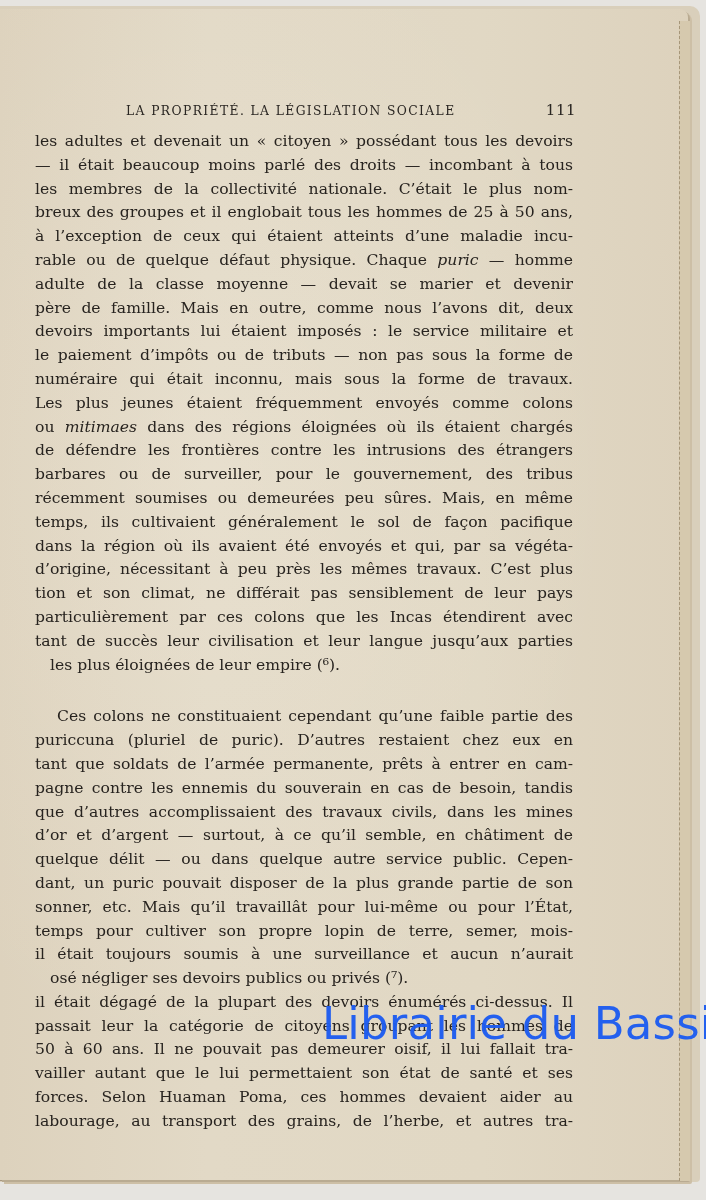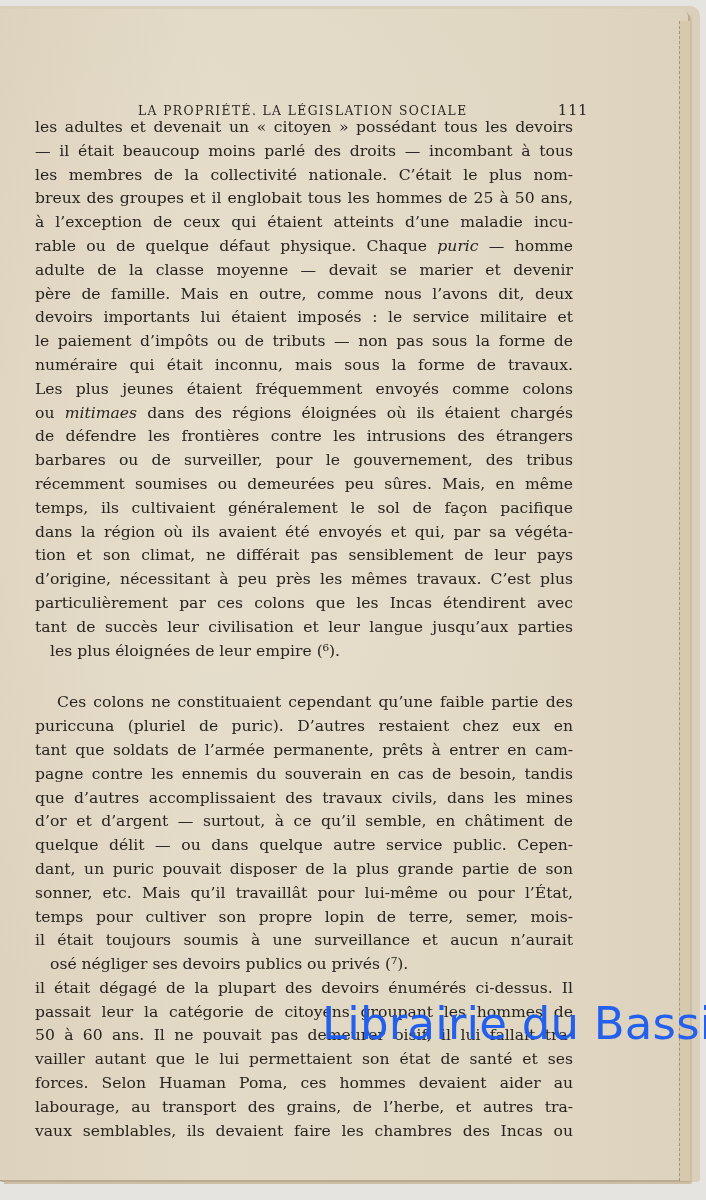--- a/index.html
+++ b/index.html
@@ -25,29 +25,28 @@
     }
     .page-edge {
       position: absolute; right: -2px; top: 12px; width: 10px; height: 1160px;
       border-left: 1px dashed #a69679;
       background: #d6c9ae;
     }
     .running-head {
       position: absolute; top: 101px; left: 126px; width: 450px; height: 20px;
       display: flex; justify-content: space-between; align-items: baseline;
       color: #2a2622;
-      margin-left: 12px;
     }
     .running-title {
       font-size: 12.3px; letter-spacing: 1.4px; font-variant: small-caps;
       text-transform: uppercase; font-weight: normal;
     }
     .page-number { font-size: 15px; letter-spacing: 0.5px; }
     .text-block {
-      position: absolute; top: 116px; left: 35px; width: 538px;
+      position: absolute; top: 130px; left: 35px; width: 538px;
       color: #27231f;
       font-family: "DejaVu Serif", serif;
       font-size: 15.6px;
       line-height: 23.8px;
     }
     .line {
       display: block; white-space: nowrap;
       text-align: justify; text-align-last: justify;
       height: 23.8px;
     }
@@ -85,22 +84,22 @@
   <span class="line">devoirs importants lui étaient imposés : le service militaire et</span>
   <span class="line">le paiement d’impôts ou de tributs — non pas sous la forme de</span>
   <span class="line">numéraire qui était inconnu, mais sous la forme de travaux.</span>
   <span class="line">Les plus jeunes étaient fréquemment envoyés comme colons</span>
   <span class="line"><span>ou </span><em>mitimaes</em><span> dans des régions éloignées où ils étaient chargés</span></span>
   <span class="line">de défendre les frontières contre les intrusions des étrangers</span>
   <span class="line">barbares ou de surveiller, pour le gouvernement, des tribus</span>
   <span class="line">récemment soumises ou demeurées peu sûres. Mais, en même</span>
   <span class="line">temps, ils cultivaient généralement le sol de façon pacifique</span>
   <span class="line">dans la région où ils avaient été envoyés et qui, par sa végéta-</span>
+  <span class="line">d’origine, nécessitant à peu près les mêmes travaux. C’est plus</span>
   <span class="line">tion et son climat, ne différait pas sensiblement de leur pays</span>
-  <span class="line">d’origine, nécessitant à peu près les mêmes travaux. C’est plus</span>
   <span class="line">particulièrement par ces colons que les Incas étendirent avec</span>
   <span class="line">tant de succès leur civilisation et leur langue jusqu’aux parties</span>
   <span class="line last">les plus éloignées de leur empire (⁶).</span>
   <span class="line indent">Ces colons ne constituaient cependant qu’une faible partie des</span>
   <span class="line">puriccuna (pluriel de puric). D’autres restaient chez eux en</span>
   <span class="line">tant que soldats de l’armée permanente, prêts à entrer en cam-</span>
   <span class="line">pagne contre les ennemis du souverain en cas de besoin, tandis</span>
   <span class="line">que d’autres accomplissaient des travaux civils, dans les mines</span>
   <span class="line">d’or et d’argent — surtout, à ce qu’il semble, en châtiment de</span>
   <span class="line">quelque délit — ou dans quelque autre service public. Cepen-</span>
@@ -108,16 +107,15 @@
   <span class="line">sonner, etc. Mais qu’il travaillât pour lui-même ou pour l’État,</span>
   <span class="line">temps pour cultiver son propre lopin de terre, semer, mois-</span>
   <span class="line">il était toujours soumis à une surveillance et aucun n’aurait</span>
   <span class="line last">osé négliger ses devoirs publics ou privés (⁷).</span>
   <span class="line">il était dégagé de la plupart des devoirs énumérés ci-dessus. Il</span>
   <span class="line">passait leur la catégorie de citoyens groupant les hommes de</span>
   <span class="line">50 à 60 ans. Il ne pouvait pas demeurer oisif, il lui fallait tra-</span>
   <span class="line">vailler autant que le lui permettaient son état de santé et ses</span>
   <span class="line">forces. Selon Huaman Poma, ces hommes devaient aider au</span>
   <span class="line">labourage, au transport des grains, de l’herbe, et autres tra-</span>
-  <span class="line">vaux semblables, ils devaient faire les chambres des Incas ou</span>
 </div>
 
 <div class="watermark">Librairie du Bassin</div>
 
 </body></html>

